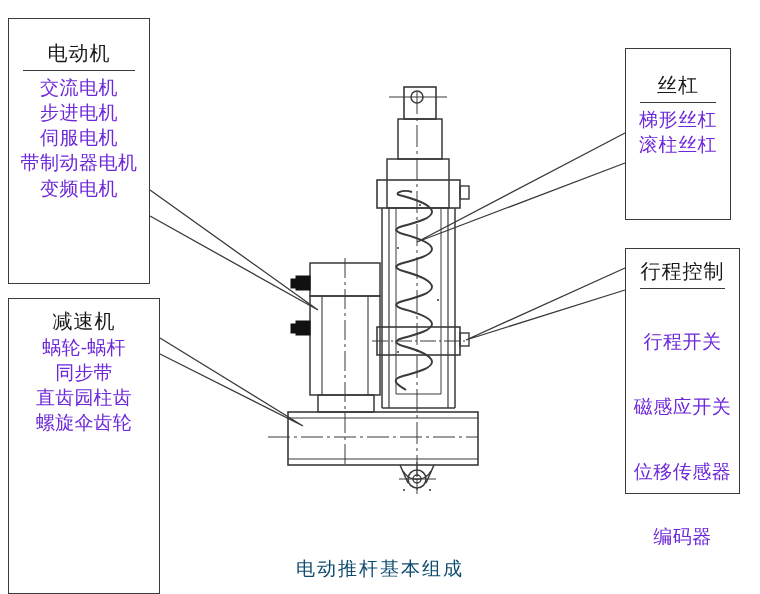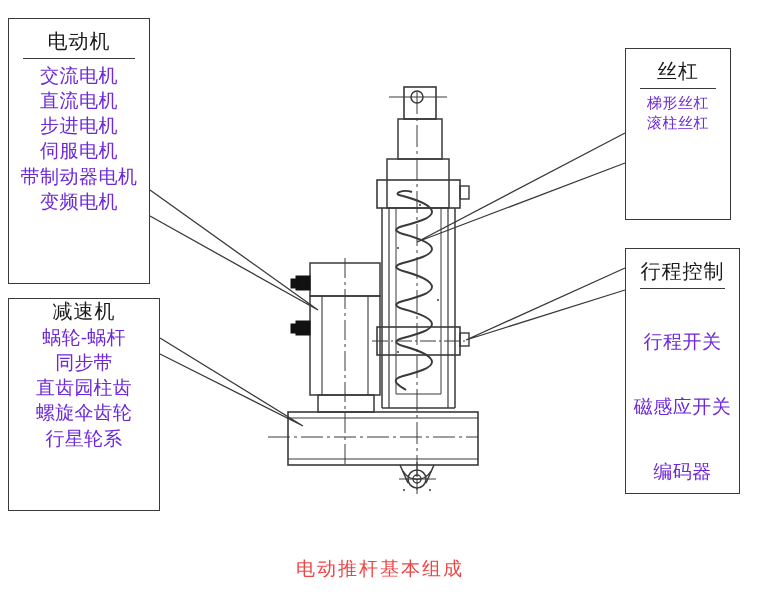--- a/index.html
+++ b/index.html
@@ -38,41 +38,41 @@
     margin: 3px 14px 4px 14px;
   }
   .callout .c-item {
     text-align: center;
     font-size: 19px;
     color: #6d28d9;
     line-height: 1.33;
     letter-spacing: 0.5px;
     white-space: nowrap;
   }
-  #box-motor { left: 8px; top: 18px; width: 142px; height: 266px; padding-top: 10px; }
+  #box-motor { left: 8px; top: 18px; width: 142px; height: 266px; padding-top: 22px; }
   #box-motor .c-title { font-size: 20px; }
   #box-motor .c-item { font-size: 19px; }
-  #box-reducer { left: 8px; top: 298px; width: 152px; height: 213px; }
+  #box-reducer { left: 8px; top: 298px; width: 152px; height: 296px; padding-top: 10px; }
   #box-reducer .c-title { font-size: 20px; }
   #box-reducer .c-item { font-size: 19px; letter-spacing: 0.2px; }
-  #box-screw { left: 625px; top: 48px; width: 106px; height: 172px; padding-top: 10px; }
+  #box-screw { left: 625px; top: 48px; width: 106px; height: 172px; padding-top: 24px; }
   #box-screw .c-title { font-size: 20px; }
-  #box-screw .c-item { font-size: 15px; }
+  #box-screw .c-item { font-size: 19px; }
   #box-stroke { left: 625px; top: 248px; width: 115px; height: 246px; padding-top: 10px; }
   #box-stroke .c-title { font-size: 20px; font-family: Liberation Serif, serif; }
   #box-stroke .c-item { font-size: 19px; margin-top: 40px; }
 
   #caption {
     position: absolute;
     left: 0;
     top: 556px;
     width: 760px;
     text-align: center;
     font-size: 19px;
-    color: #ef4444;
+    color: #0c4a6e;
     letter-spacing: 2px;
   }
   svg.layer {
     position: absolute;
     left: 0;
     top: 0;
     width: 760px;
     height: 594px;
     z-index: 2;
   }
@@ -192,46 +192,45 @@
       <path d="M 625 133 L 417 242 M 625 163 L 417 242"></path>
 
       <path d="M 625 268 L 466 340 M 625 290 L 466 340"></path>
     </g>
   </svg>
 
   <div class="callout" id="box-motor">
     <div class="c-title">电动机</div>
     <div class="c-rule"></div>
     <div class="c-item">交流电机</div>
-    <div class="c-item">直流电机</div>
     <div class="c-item">步进电机</div>
     <div class="c-item">伺服电机</div>
     <div class="c-item">带制动器电机</div>
     <div class="c-item">变频电机</div>
   </div>
 
   <div class="callout" id="box-reducer">
     <div class="c-title">减速机</div>
     <div class="c-item">蜗轮-蜗杆</div>
     <div class="c-item">同步带</div>
     <div class="c-item">直齿园柱齿</div>
     <div class="c-item">螺旋伞齿轮</div>
-    <div class="c-item">行星轮系</div>
   </div>
 
   <div class="callout" id="box-screw">
     <div class="c-title">丝杠</div>
     <div class="c-rule"></div>
     <div class="c-item">梯形丝杠</div>
     <div class="c-item">滚柱丝杠</div>
   </div>
 
   <div class="callout" id="box-stroke">
     <div class="c-title">行程控制</div>
     <div class="c-rule"></div>
     <div class="c-item">行程开关</div>
     <div class="c-item">磁感应开关</div>
+    <div class="c-item">位移传感器</div>
     <div class="c-item">编码器</div>
   </div>
 
   <div id="caption">电动推杆基本组成</div>
 
 </div>
 
 </body></html>

